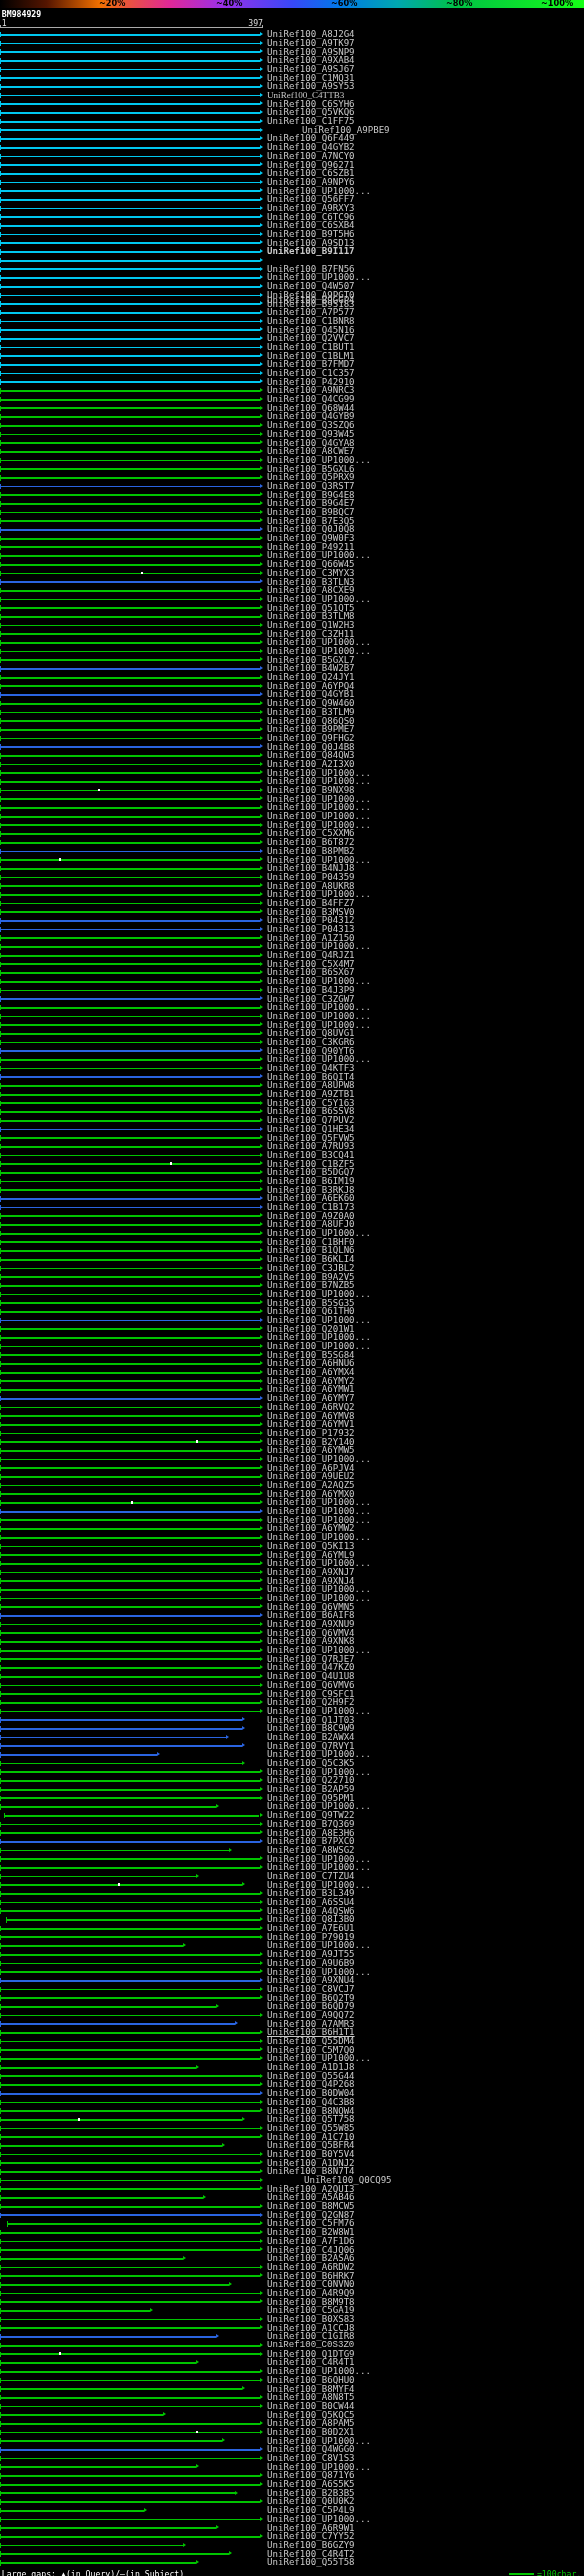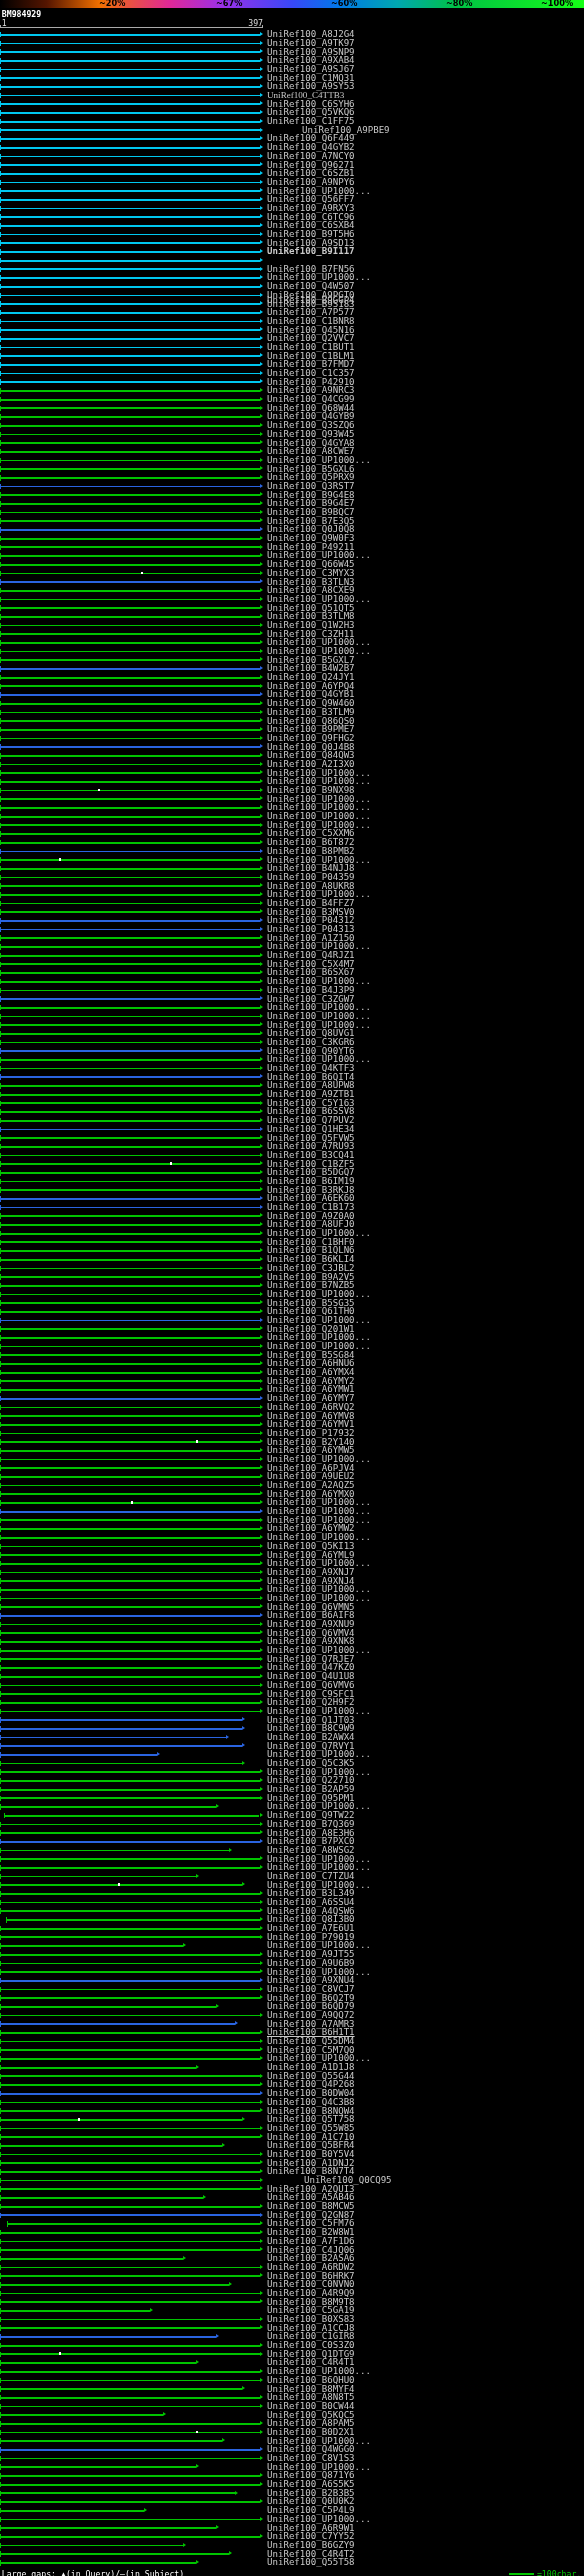--- a/index.html
+++ b/index.html
@@ -36,21 +36,21 @@
   #legend{position:relative;height:12px}
   #legend-left{position:absolute;left:1.8px;top:1.8px;color:#fff;font-size:8.2px}
   #legend-right{position:absolute;right:3.7px;top:1.8px;color:#00c800;font-size:8.2px}
   .legend-line{display:inline-block;width:25.6px;height:1.8px;background:#00c800;vertical-align:middle;margin-right:2.7px}
 </style>
 </head>
 <body>
 
 <div id="scalebar">
     <span class="scale-label" style="left: 99px;">~20%</span>
-    <span class="scale-label" style="left: 216px;">~67%</span>
+    <span class="scale-label" style="left: 216px;">~40%</span>
     <span class="scale-label" style="left: 331px;">~60%</span>
     <span class="scale-label" style="left: 446px;">~80%</span>
     <span class="scale-label" style="left: 541px;">~100%</span>
   </div>
 
 <div id="queryline">
   <span id="query-id">BM984929</span>
 </div>
 
 <div id="ruler">
@@ -1663,21 +1663,21 @@
     <div class="row">
       <div class="bar" style="left: 0px; width: 216px; background: rgb(42, 100, 224);"></div>
       <div class="cap" style="left: 0px; background: rgb(42, 100, 224);"></div>
       <div class="arrowhead" style="left: 216px; border-left-color: rgb(42, 100, 224);"></div>
       <span class="lab" style="color: rgb(201, 201, 201);">UniRef100_C1GIR8</span>
     </div>
     <div class="row">
       <div class="bar" style="left: 0px; width: 260px; background: rgb(0, 196, 0);"></div>
       <div class="cap" style="left: 0px; background: rgb(0, 196, 0);"></div>
       <div class="arrowhead" style="left: 260px; border-left-color: rgb(0, 196, 0);"></div>
-      <span class="lab" style="color: rgb(201, 201, 201);">UniRef100_C0S3Z0</span>
+      <span class="lab" style="color: rgb(201, 201, 201); font-family: Liberation Mono, monospace;">UniRef100_C0S3Z0</span>
     </div>
     <div class="row">
       <div class="bar" style="left: 0px; width: 260px; background: rgb(0, 196, 0);"></div>
       <div class="cap" style="left: 0px; background: rgb(0, 196, 0);"></div>
       <div class="arrowhead" style="left: 260px; border-left-color: rgb(0, 196, 0);"></div>
       <div class="gapdot" style="left: 59px; background: rgb(255, 255, 255);"></div>
       <span class="lab" style="color: rgb(201, 201, 201);">UniRef100_Q1DTG9</span>
     </div>
     <div class="row">
       <div class="bar" style="left: 0px; width: 196px; background: rgb(0, 196, 0);"></div>

